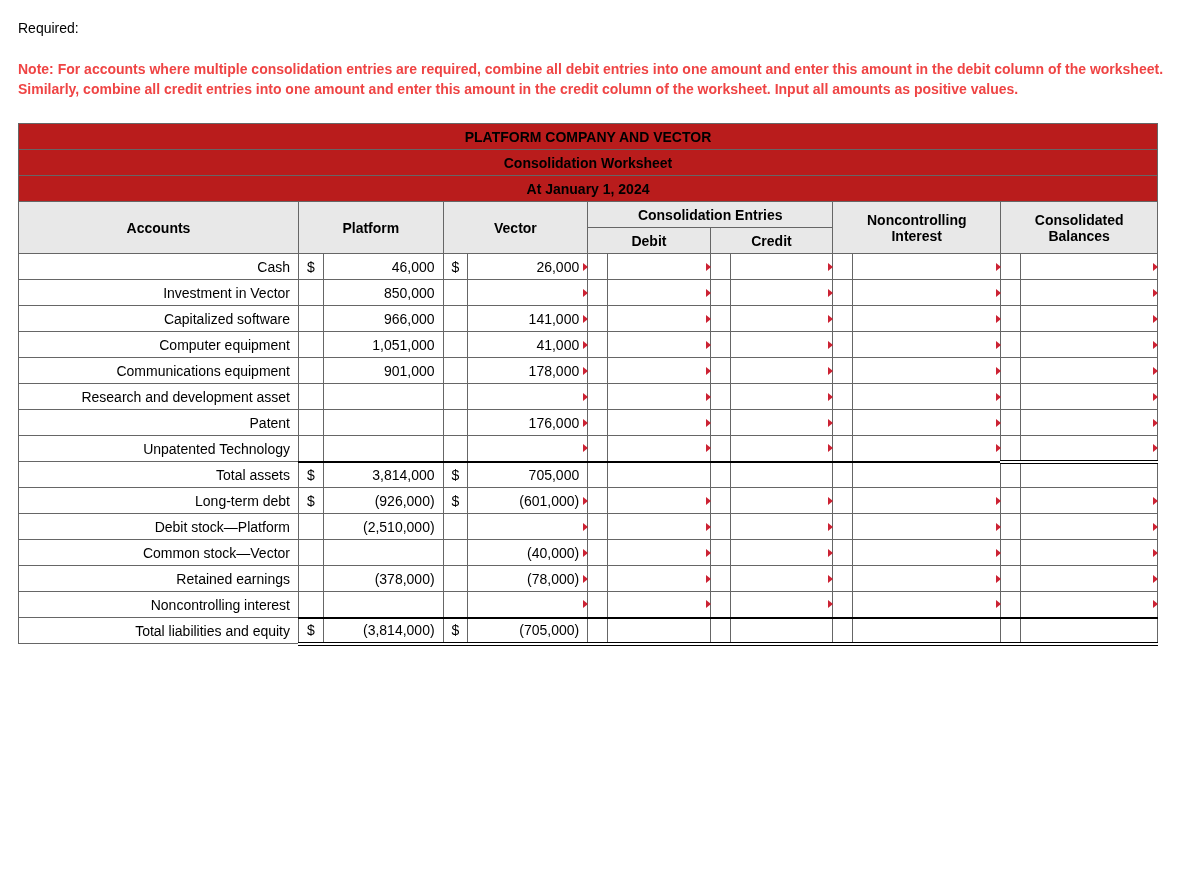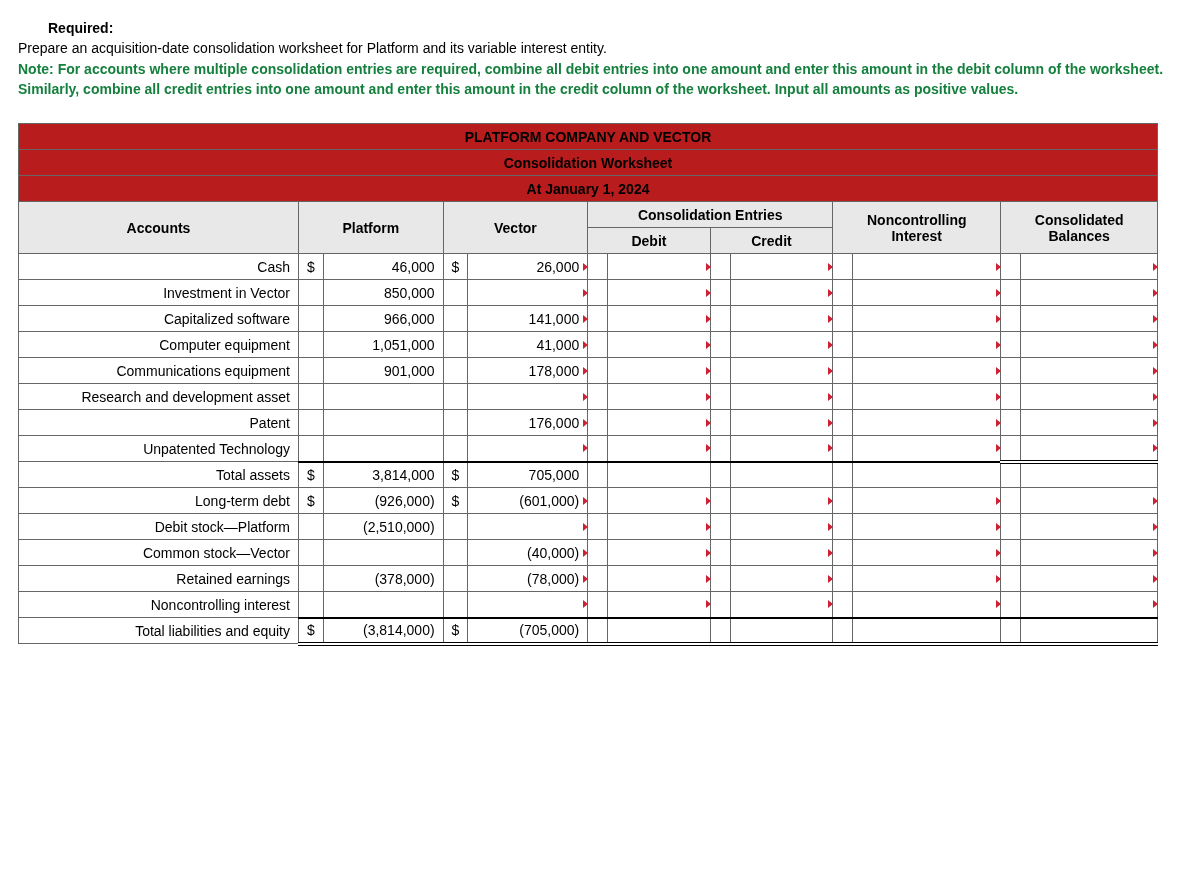--- a/index.html
+++ b/index.html
@@ -5,22 +5,22 @@
   * { box-sizing: border-box; }
   body {
     font-family: Arial, Helvetica, sans-serif;
     font-size: 14px;
     color: #000;
     margin: 0;
     padding: 18px;
     background: #fff;
   }
   .instructions { max-width: 1160px; margin-bottom: 24px; line-height: 1.45; }
-  .instructions .required { font-weight: bold; margin-left: 30px; }
-  .instructions .note { color: #15803d; font-weight: bold; }
+  .instructions .required { font-weight: normal; }
+  .instructions .note { color: #ef4444; font-weight: bold; }
   .sheet {
     width: 1140px;
     border-collapse: collapse;
   }
   .sheet td, .sheet th {
     border: 1px solid #666;
     padding: 3px 8px;
     height: 26px;
     font-size: 14px;
     vertical-align: middle;
@@ -62,21 +62,21 @@
     border-left: 5px solid #c23;
   }
   .total-top .cur, .total-top .num { border-top: 2px solid #000; }
   .grand .cur, .grand .num { border-top: 2px solid #000; border-bottom: 4px double #000; }
 </style>
 </head>
 <body>
 
 <div class="instructions">
   <span class="required">Required:</span><br>
-  <span>Prepare an acquisition-date consolidation worksheet for Platform and its variable interest entity.</span><br>
+  <br>
   <span class="note">Note: For accounts where multiple consolidation entries are required, combine all debit entries into one amount and enter this amount in the debit column of the worksheet. Similarly, combine all credit entries into one amount and enter this amount in the credit column of the worksheet. Input all amounts as positive values.</span>
 </div>
 
 <table class="sheet">
 
   <tbody>
       <tr>
         <td class="hdr" colspan="13">PLATFORM COMPANY AND VECTOR</td>
       </tr>
   <tr>

